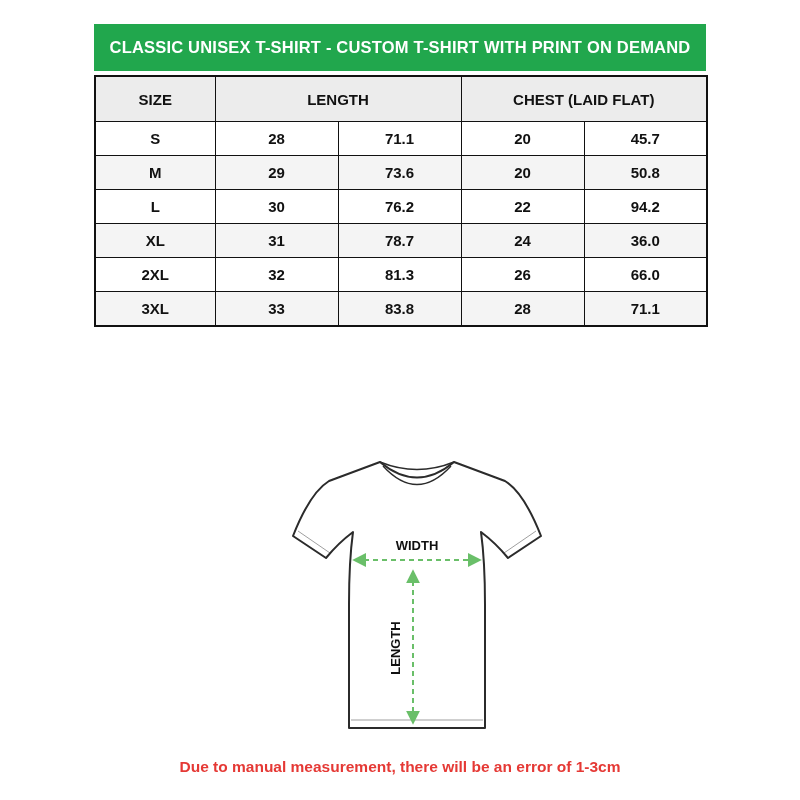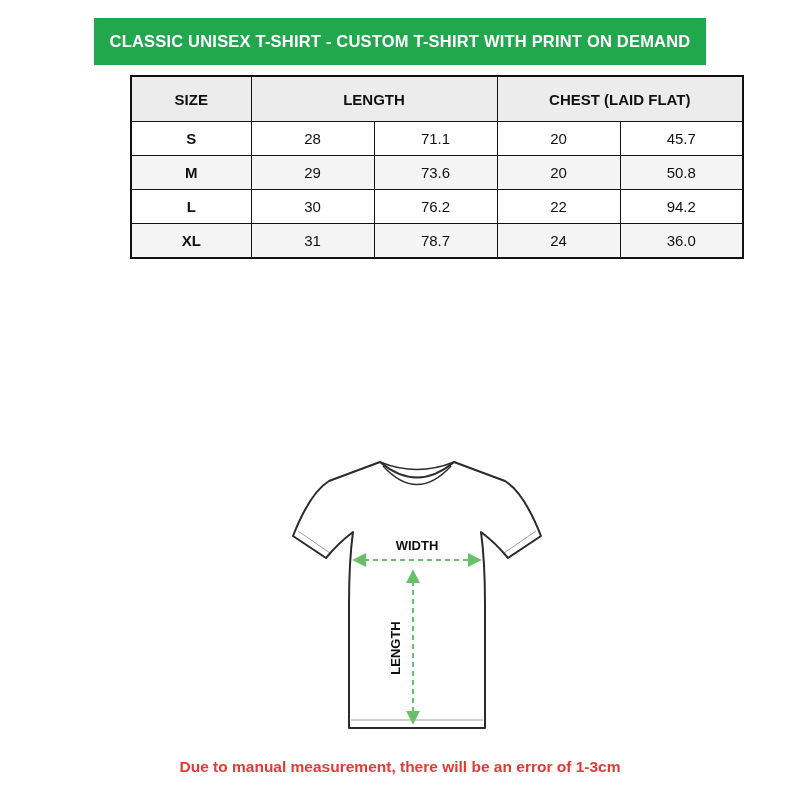--- a/index.html
+++ b/index.html
@@ -1,37 +1,36 @@
 <!DOCTYPE html>
 <html><head>
 <meta charset="utf-8">
 <style>
   html,body{margin:0;padding:0;background:#ffffff;}
   body{width:800px;height:800px;font-family:"Liberation Sans",sans-serif;}
   .page{position:relative;width:800px;height:800px;background:#ffffff;overflow:hidden;}
 
   .banner{
-    position:absolute;top:18px;left:94px;width:612px;height:47px;
+    position:absolute;top:24px;left:94px;width:612px;height:47px;
     background:#21A74D;color:#ffffff;
     display:flex;align-items:center;justify-content:center;
     font-weight:bold;font-size:16.5px;letter-spacing:.2px;text-align:center;
   }
 
   .size-table{
     position:absolute;top:75px;left:94px;width:612px;
     border-collapse:collapse;table-layout:fixed;
     border:2px solid #111111;
-    margin-left:36px;
   }
   .size-table th,.size-table td{
     border:1px solid #111111;text-align:center;vertical-align:middle;
     font-size:15px;color:#111111;padding:0;
   }
   .size-table thead th{background:#ececec;height:44px;font-weight:bold;font-size:15px;}
-  .size-table tbody td{height:33px;font-weight:normal;}
+  .size-table tbody td{height:33px;font-weight:bold;}
   .size-table tbody td.size{font-weight:bold;}
   .size-table tbody tr:nth-child(even){background:#f4f4f4;}
   .size-table tbody tr:nth-child(odd){background:#ffffff;}
 
   .diagram{position:absolute;top:436px;left:267px;width:300px;height:316px;}
 
   .footer-note{
     position:absolute;top:758px;left:0;width:800px;text-align:center;
     font-weight:bold;font-size:15.5px;color:#E53935;
   }
@@ -82,20 +81,34 @@
         <td>22</td>
         <td>94.2</td>
       </tr>
       <tr>
         <td class="size">XL</td>
         <td>31</td>
         <td>78.7</td>
         <td>24</td>
         <td>36.0</td>
       </tr>
+      <tr>
+        <td class="size">2XL</td>
+        <td>32</td>
+        <td>81.3</td>
+        <td>26</td>
+        <td>66.0</td>
+      </tr>
+      <tr>
+        <td class="size">3XL</td>
+        <td>33</td>
+        <td>83.8</td>
+        <td>28</td>
+        <td>71.1</td>
+      </tr>
     </tbody>
   </table>
 
   <div class="diagram">
     <svg width="300" height="316" viewBox="0 0 300 316">
       <defs>
         <marker id="arrowhead" viewBox="0 0 10 10" refX="8" refY="5" markerWidth="7" markerHeight="7" orient="auto-start-reverse">
           <path d="M0,0 L10,5 L0,10 z" fill="#6ABF69"></path>
         </marker>
       </defs>

